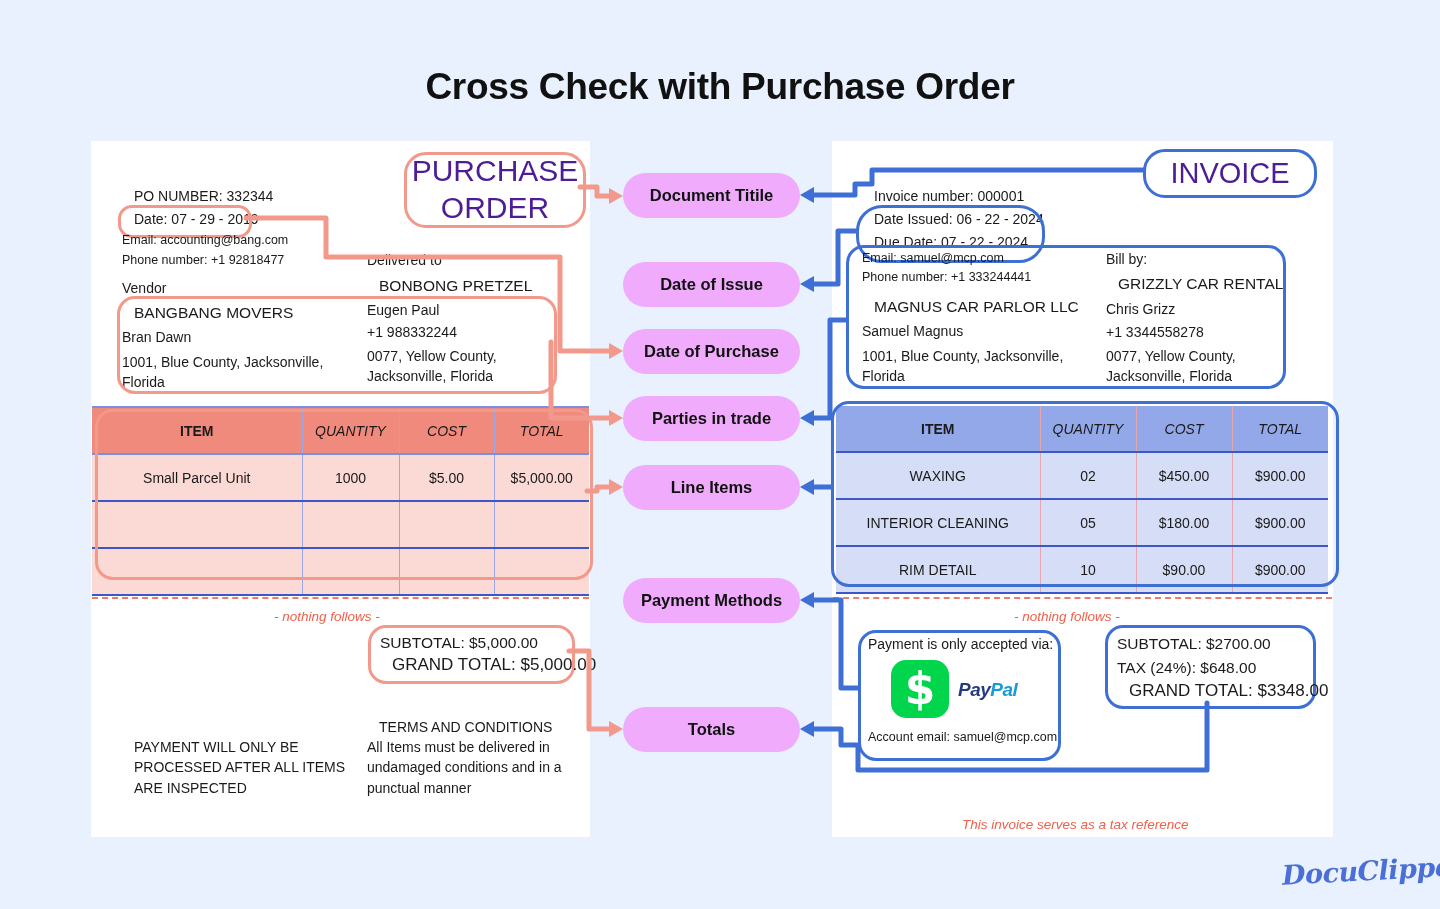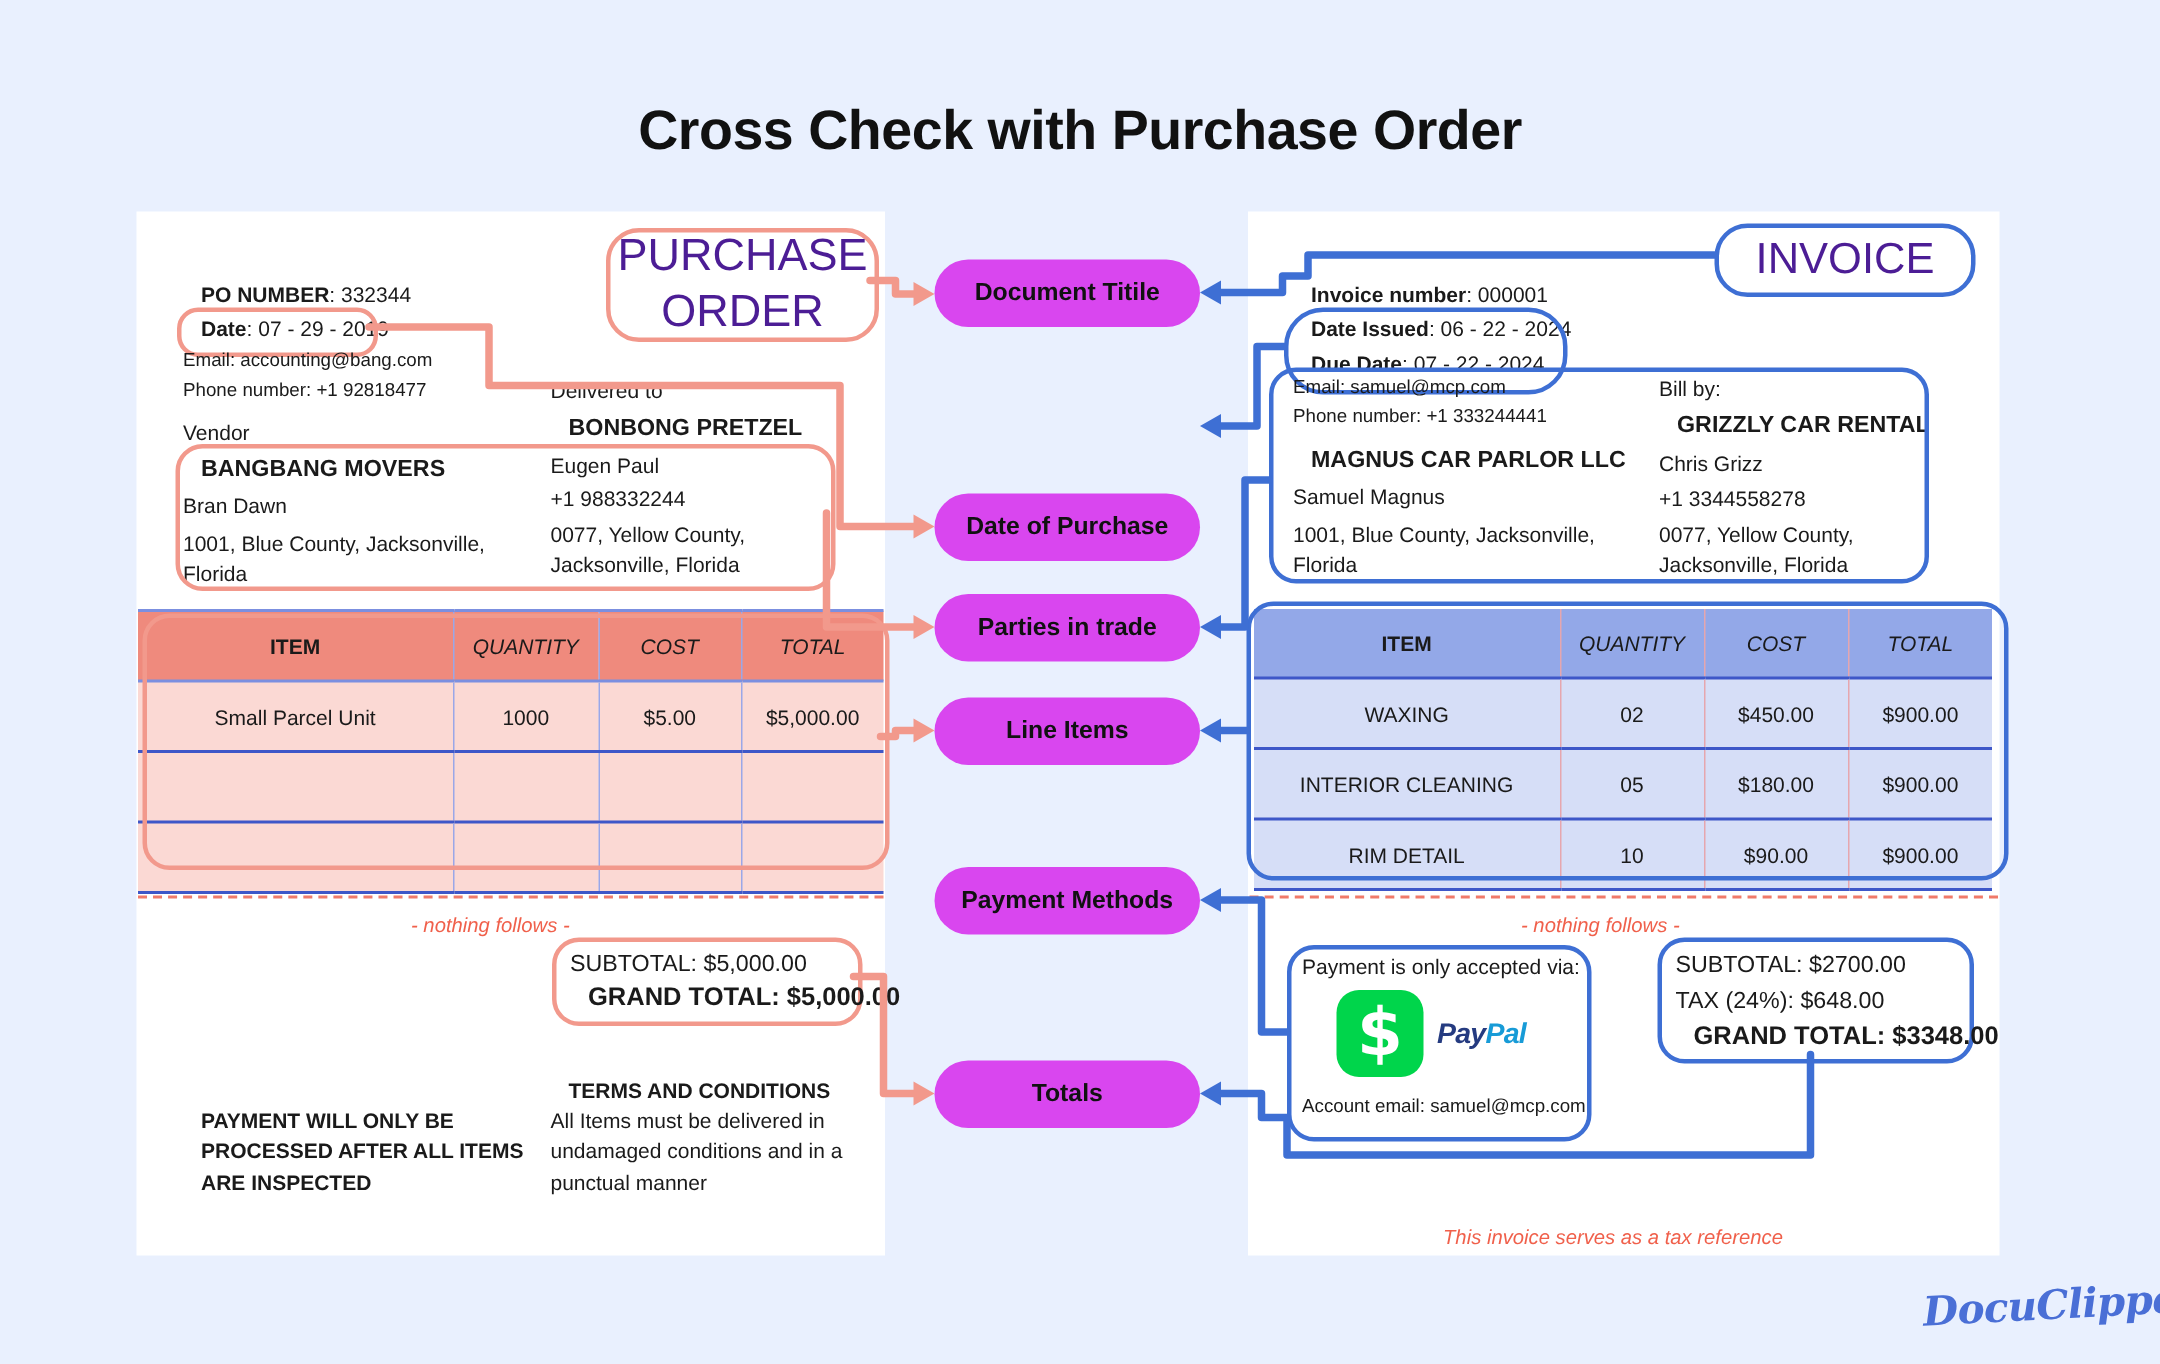--- a/index.html
+++ b/index.html
@@ -20,21 +20,21 @@
   }
 
   
   .sheet{position:absolute;background:#fff;}
   #po-sheet{left:91px;top:141px;width:499px;height:696px;}
   #inv-sheet{left:832px;top:141px;width:501px;height:696px;}
 
   
   .t{position:absolute;white-space:nowrap;}
   .t.wrap{white-space:normal;}
-  .b{font-weight:bold;padding-left:12px;}
+  .b{font-weight:normal;padding-left:12px;}
   .sm{font-size:12.5px;}
   .md{font-size:14px;}
   .lg{font-size:15.5px;}
   .xl{font-size:17px;text-align:center;}
 
   
   .doc-type{
     position:absolute;display:flex;align-items:center;justify-content:center;
     text-align:center;font-size:30px;color:#4c1d95;border-radius:22px;background:#fff;
     line-height:1.22;
@@ -87,21 +87,21 @@
     display:flex;align-items:center;justify-content:center;
     color:#fff;font-size:44px;font-weight:bold;line-height:1;font-family:"DejaVu Sans",sans-serif;
   }
   .paypal{position:absolute;font-size:19px;font-weight:bold;font-style:italic;letter-spacing:-0.5px;}
   .paypal .p1{color:#253b80;}
   .paypal .p2{color:#179bd7;}
 
   
   .label-pill{
     position:absolute;left:623px;width:177px;height:45px;
-    background:#d946ef;border-radius:24px;
+    background:#f0abfc;border-radius:24px;
     display:flex;align-items:center;justify-content:center;
     font-size:16.5px;font-weight:bold;color:#111;
   }
 
   
   svg.conn{position:absolute;left:0;top:0;width:1440px;height:909px;overflow:visible;}
   .pk{fill:none;stroke:#f2998c;stroke-width:5;stroke-linecap:round;stroke-linejoin:round;}
   .bl{fill:none;stroke:#3e6fd4;stroke-width:5;stroke-linecap:round;stroke-linejoin:round;}
 
   
@@ -310,20 +310,21 @@
     <polygon points="814,479 800,487 814,495" fill="#3e6fd4"></polygon>
 
     <path class="bl" d="M858 688 H841 V600 H812"></path>
     <polygon points="814,592 800,600 814,608" fill="#3e6fd4"></polygon>
 
     <path class="bl" d="M1207 703 V770 H858 V745 H841 V729 H812"></path>
     <polygon points="814,721 800,729 814,737" fill="#3e6fd4"></polygon>
   </svg>
 
   <div class="label-pill" style="top:173px;">Document Titile</div>
+  <div class="label-pill" style="top:262px;">Date of Issue</div>
   <div class="label-pill" style="top:329px;">Date of Purchase</div>
   <div class="label-pill" style="top:396px;">Parties in trade</div>
   <div class="label-pill" style="top:465px;">Line Items</div>
   <div class="label-pill" style="top:578px;">Payment Methods</div>
   <div class="label-pill" style="top:707px;">Totals</div>
 
   <div id="logo">DocuClipper</div>
 
 </div>
 

